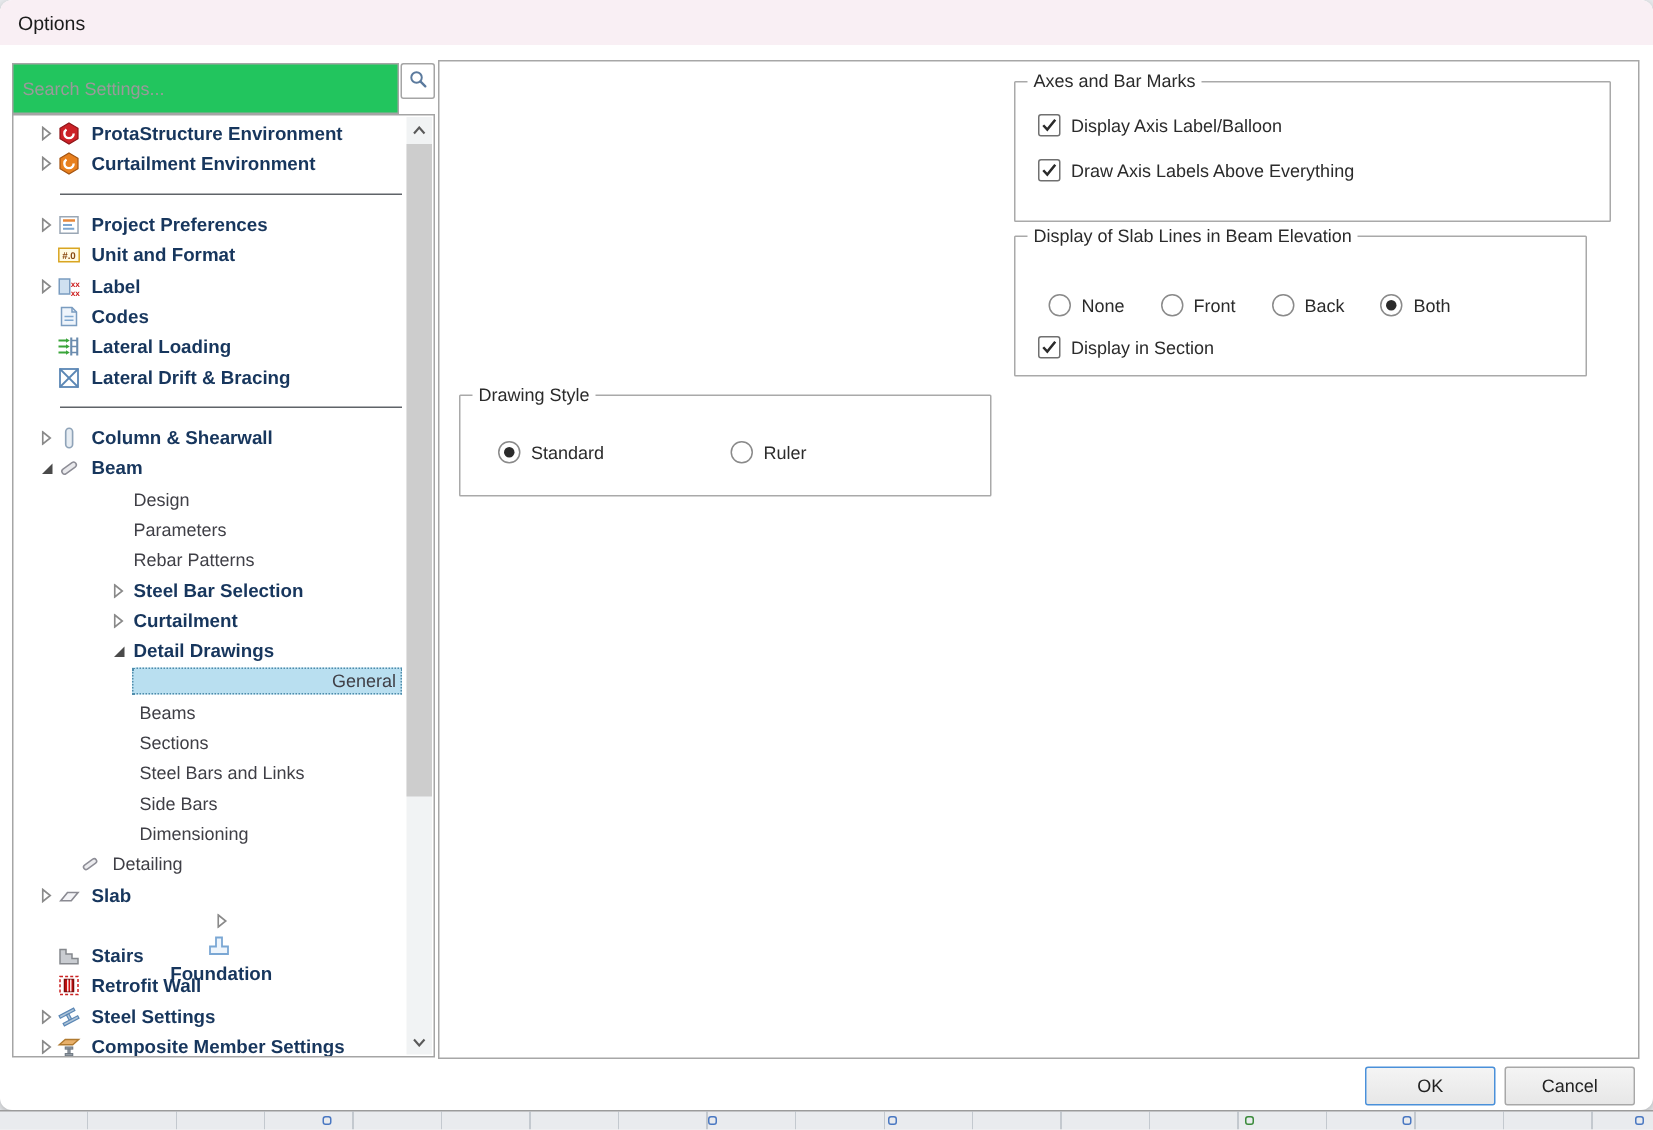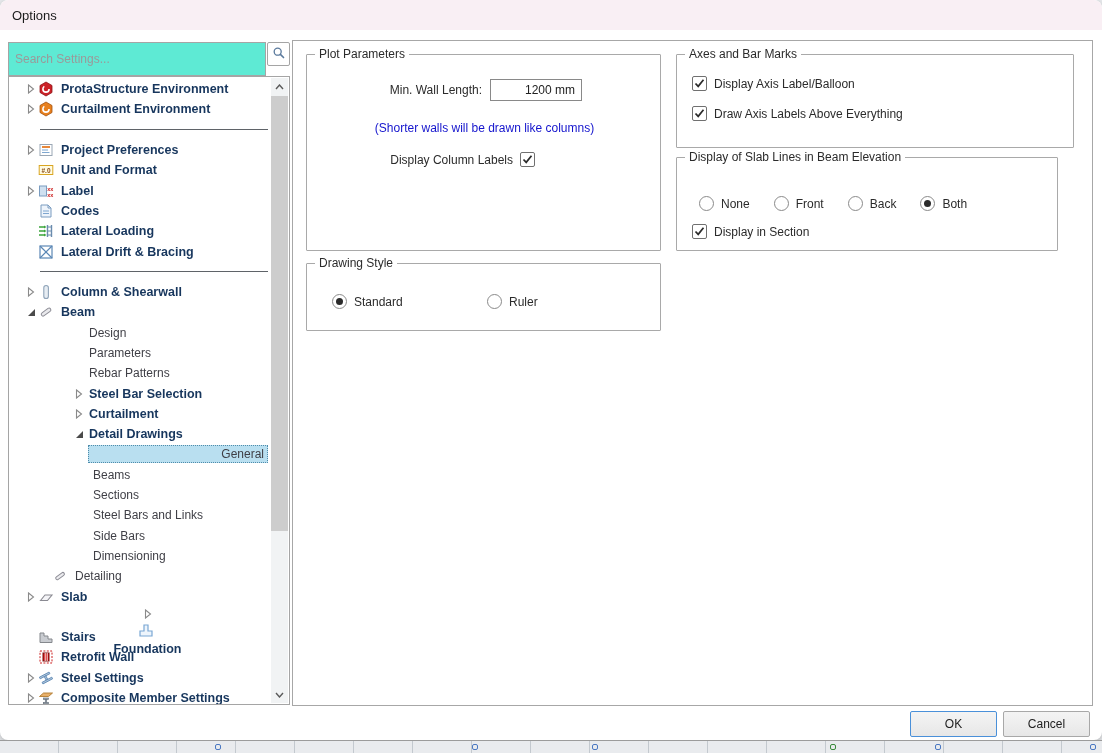--- a/index.html
+++ b/index.html
@@ -7,21 +7,21 @@
   body { font-family:"Liberation Sans", sans-serif; font-size:12px; color:#2b2b2b; position:relative; }
 
   .dialog { position:absolute; left:0; top:0; width:1102px; height:740px; background:#fff;
             border-radius:8px 8px 8px 8px; box-shadow:0 2px 6px rgba(0,0,0,.25); overflow:hidden; }
   .titlebar { height:30px; background:#f9eff4; display:flex; align-items:center; padding-left:12px;
               border-radius:8px 8px 0 0; }
   .titlebar .title { font-size:13px; color:#1c1c1c; }
 
   
   .searchbox { position:absolute; left:8px; top:42px; width:258px; height:24px; border:1px solid #a5a5a5;
-               background:#5eead4; font-family:"Liberation Sans",sans-serif; font-size:12px; color:#333; padding:16px 6px; }
+               background:#22c55e; font-family:"Liberation Sans",sans-serif; font-size:12px; color:#333; padding:16px 6px; }
   .searchbox::placeholder { color:#9a9a9a; }
   .searchbtn { position:absolute; left:267px; top:42px; width:23px; height:24px; border:1px solid #a5a5a5;
                background:#fff; border-radius:2px; display:flex; align-items:center; justify-content:center; cursor:pointer; }
 
   .treebox { position:absolute; left:8px; top:76px; width:282px; height:629px; border:1px solid #a5a5a5;
              background:#fff; overflow:hidden; }
   .treecontent { position:absolute; left:1px; top:2px; right:18px; bottom:1px; }
   .tree-row { display:flex; align-items:center; height:20.3px; cursor:default; }
   .tree-arrow { width:14px; height:14px; flex:0 0 14px; display:flex; align-items:center; justify-content:center; }
   .tree-icon { width:20px; height:16px; flex:0 0 20px; display:flex; align-items:center; }
@@ -410,38 +410,20 @@
       <div class="scroll-arrow down">
         <svg width="9" height="6" viewBox="0 0 9 6">
             <polyline points="1,1 4.5,5 8,1" fill="none" stroke="#5a5a5a" stroke-width="1.4"></polyline>
           </svg>
       </div>
     </div>
   </div>
 
   <div class="mainpanel">
 
-    <div class="groupbox gb-plot">
-      <span class="grouptitle">Plot Parameters</span>
-      <div class="row-abs" style="top:24px; left:0; width:275px; justify-content:flex-end; gap:8px;">
-        <span class="lbl">Min. Wall Length:</span>
-        <input class="textinput" type="text" value="1200 mm" style="">
-      </div>
-      <div class="row-abs" style="top:66px; left:0; width:355px; justify-content:center;">
-        <span class="hint">(Shorter walls will be drawn like columns)</span>
-      </div>
-      <div class="row-abs" style="top:97px; left:0; width:228px; justify-content:flex-end; gap:7px;">
-        <span class="lbl">Display Column Labels</span>
-        <span class="checkbox on">
-          <svg width="11" height="11" viewBox="0 0 11 11">
-              <path d="M1.5,5.5 L4.2,8.4 L9.5,1.8" fill="none" stroke="#2b2b2b" stroke-width="1.7"></path>
-            </svg>
-        </span>
-      </div>
-    </div>
 
     <div class="groupbox gb-style">
       <span class="grouptitle">Drawing Style</span>
       <div class="row-abs ctrl-row" style="top:30px; left:25px;">
         <span class="radio on">
             <span class="dot"></span>
           </span>
         <span class="lbl">Standard</span>
       </div>
       <div class="row-abs ctrl-row" style="top:30px; left:180px;">

